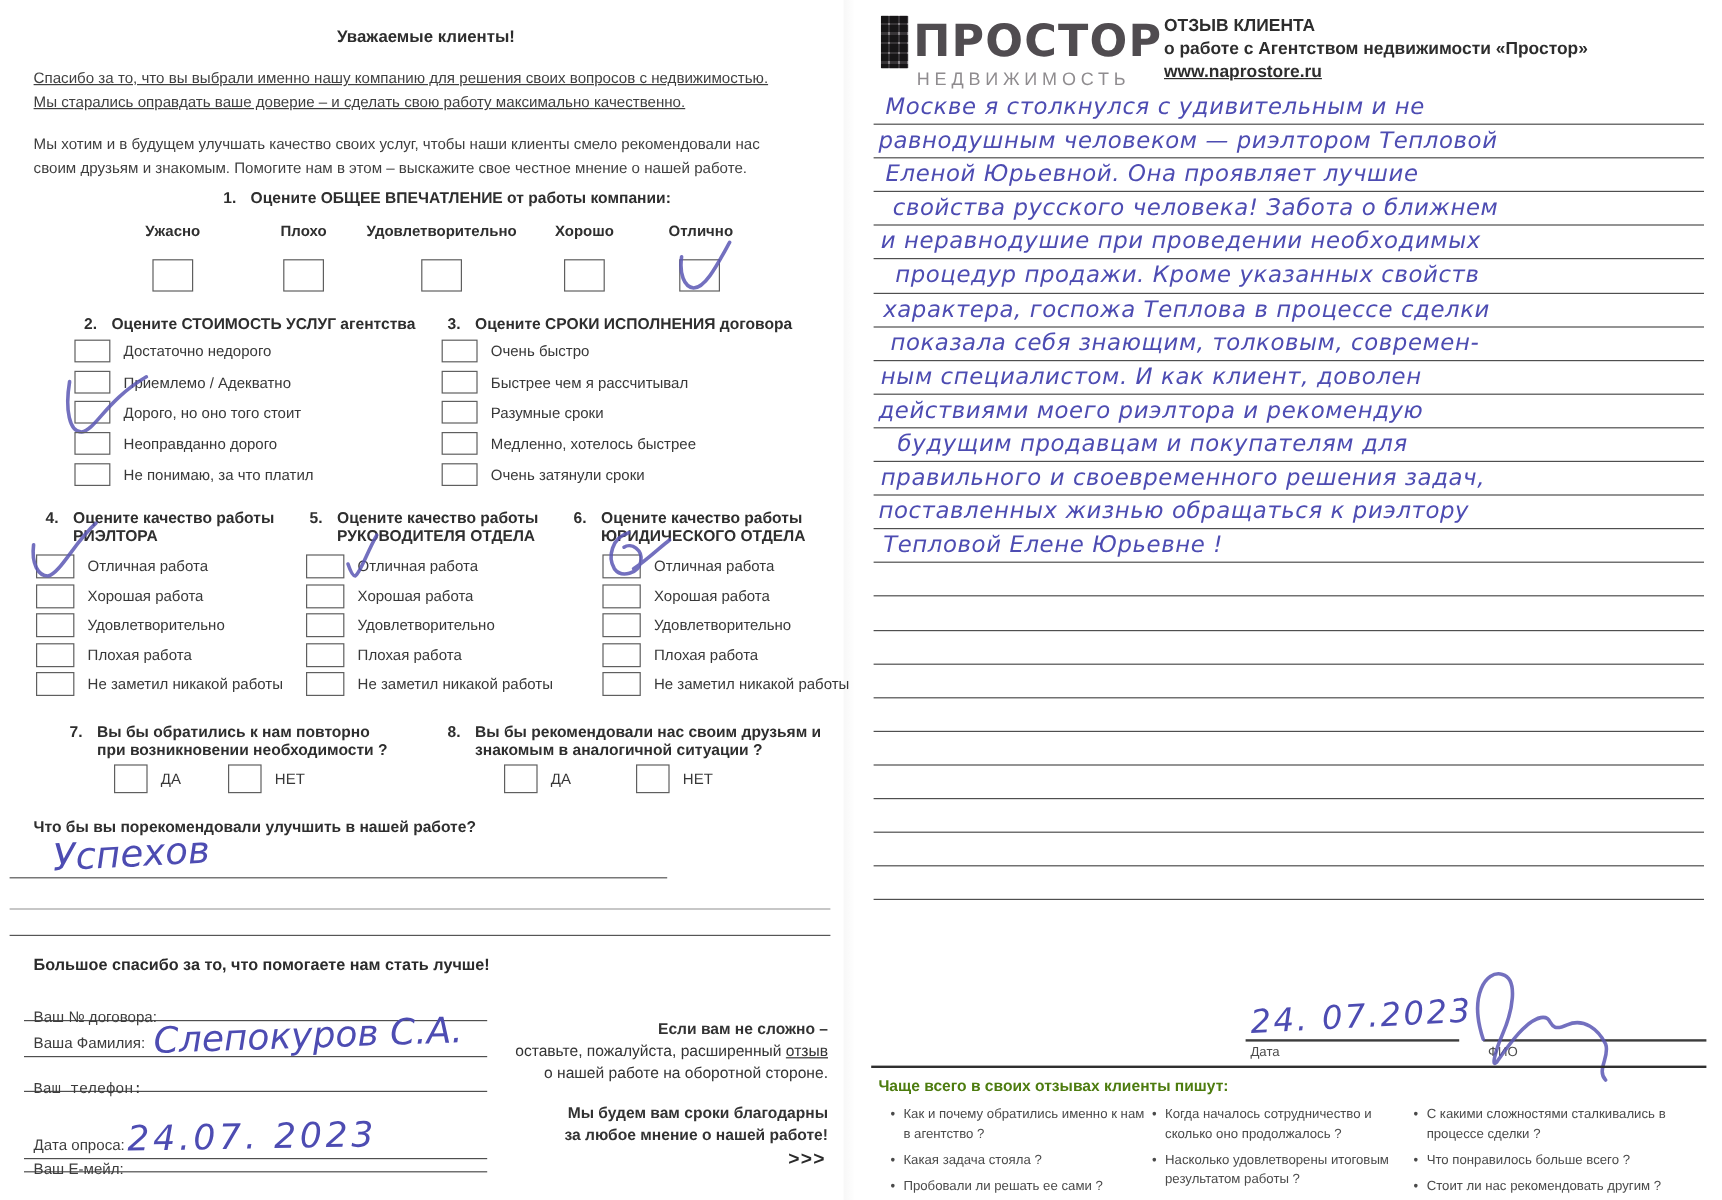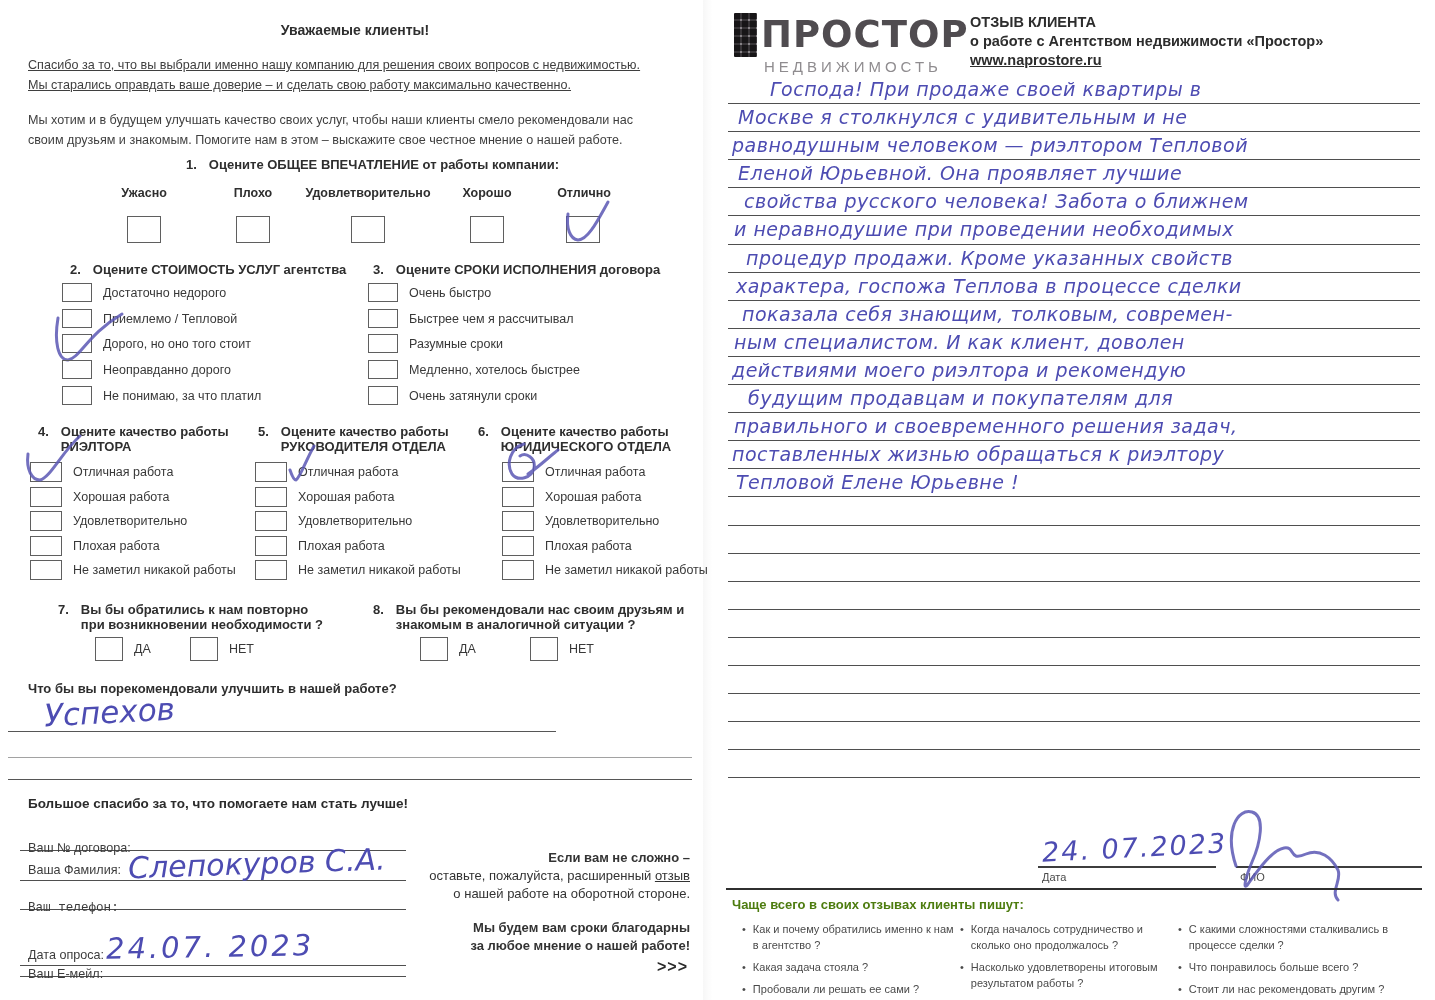--- a/index.html
+++ b/index.html
@@ -79,21 +79,21 @@
     <div class="abs qhead" style="left:70px;top:262px;">
       <span>2.</span>
       <span>Оцените СТОИМОСТЬ УСЛУГ агентства</span>
     </div>
     <div class="abs optrow" style="left:62px;top:283px;">
       <span class="cbx" style="width:30px;height:19px;"></span>
       <span>Достаточно недорого</span>
       </div>
     <div class="abs optrow" style="left:62px;top:309px;">
       <span class="cbx" style="width:30px;height:19px;"></span>
-      <span>Приемлемо / Тепловой</span>
+      <span>Приемлемо / Адекватно</span>
       </div>
     <div class="abs optrow" style="left:62px;top:334px;">
       <span class="cbx" style="width:30px;height:19px;"></span>
       <span>Дорого, но оно того стоит</span>
       </div>
     <svg class="abs check" style="left:52px;top:308px;" width="74" height="56" viewBox="0 0 74 56">
       <path d="M6 10 C2 34 6 52 16 52 C28 50 36 26 70 6"></path>
     </svg>
     <div class="abs optrow" style="left:62px;top:360px;">
       <span class="cbx" style="width:30px;height:19px;"></span>
@@ -295,21 +295,20 @@
     </div>
     <div class="abs logo-sub">НЕДВИЖИМОСТЬ</div>
 
     <div class="abs rp-head">
       <span>ОТЗЫВ КЛИЕНТА</span><br>
       <span>о работе с Агентством недвижимости «Простор»</span><br>
       <span class="u">www.naprostore.ru</span>
     </div>
 
     <div class="abs writing">
-      <div class="w-row"><span class="hand" style="padding-left:42px;">Господа!  При продаже своей квартиры в</span></div>
       <div class="w-row"><span class="hand" style="padding-left:10px;">Москве я столкнулся с удивительным и не</span></div>
       <div class="w-row"><span class="hand" style="padding-left:4px;">равнодушным человеком — риэлтором Тепловой</span></div>
       <div class="w-row"><span class="hand" style="padding-left:10px;">Еленой Юрьевной. Она проявляет лучшие</span></div>
       <div class="w-row"><span class="hand" style="padding-left:16px;">свойства русского человека! Забота о ближнем</span></div>
       <div class="w-row"><span class="hand" style="padding-left:6px;">и неравнодушие при проведении необходимых</span></div>
       <div class="w-row"><span class="hand" style="padding-left:18px;">процедур продажи. Кроме указанных свойств</span></div>
       <div class="w-row"><span class="hand" style="padding-left:8px;">характера, госпожа Теплова в процессе сделки</span></div>
       <div class="w-row"><span class="hand" style="padding-left:14px;">показала себя знающим, толковым, современ-</span></div>
       <div class="w-row"><span class="hand" style="padding-left:6px;">ным специалистом. И как клиент, доволен</span></div>
       <div class="w-row"><span class="hand" style="padding-left:4px;">действиями моего риэлтора и рекомендую</span></div>

